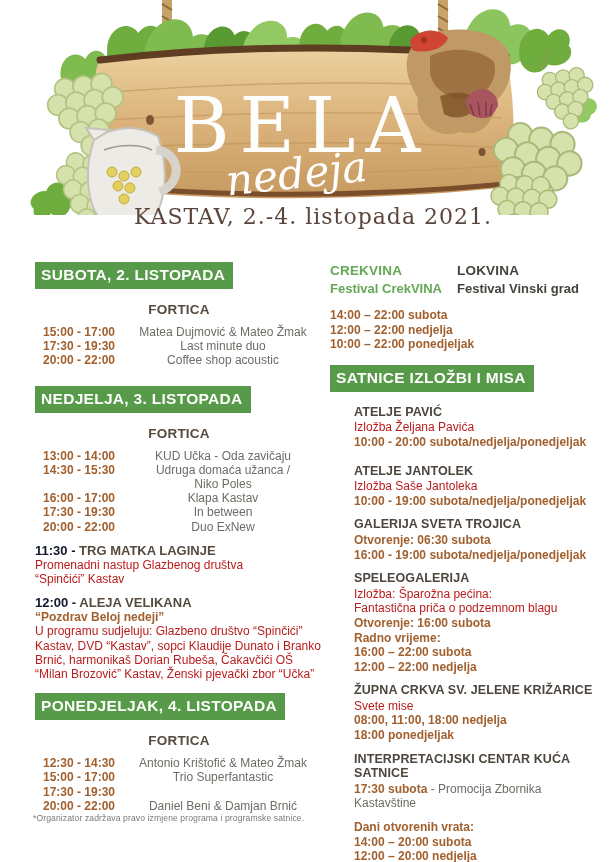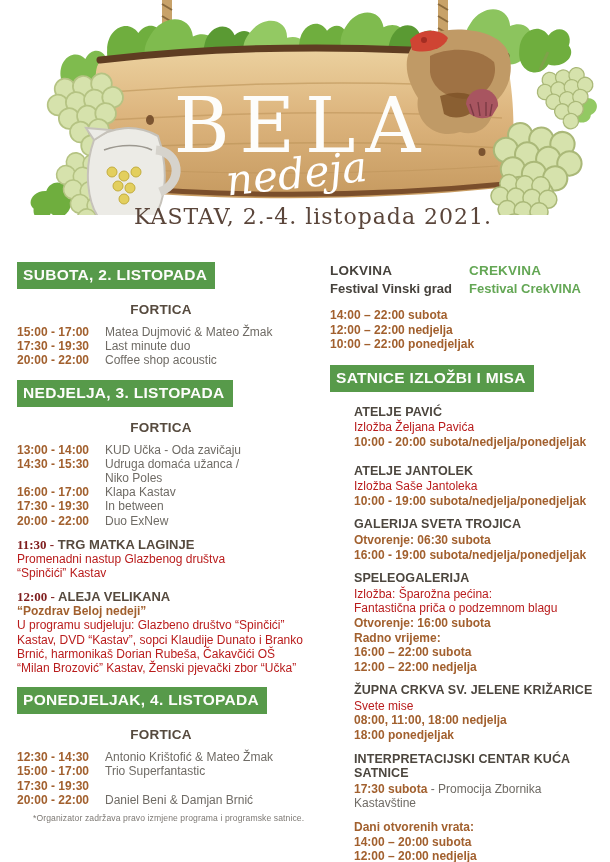--- a/index.html
+++ b/index.html
@@ -7,35 +7,35 @@
     position:relative;width:610px;height:862px;background:#ffffff;overflow:hidden;
     font-family:"Liberation Sans", sans-serif;
   }
   
   #header-illustration{position:absolute;left:0;top:0;width:610px;height:215px;}
   .date-line{
     position:absolute;left:8px;top:204px;width:610px;text-align:center;
     font-family:"DejaVu Serif", serif;font-size:22px;letter-spacing:1px;color:#5a453a;
   }
   
-  .col-left{position:absolute;left:17px;top:262px;width:288px;}
+  .col-left{position:absolute;left:35px;top:262px;width:288px;}
   .col-right{position:absolute;left:330px;top:262px;width:266px;}
   .banner{
     display:inline-block;background:#579a4a;color:#fdfdfb;font-weight:bold;
     font-size:15.5px;letter-spacing:.3px;padding:4px 8px 5px 6px;
   }
-  .banner.mt{margin-top:10px;}
+  .banner.mt{margin-top:16px;}
   .venue{color:#564a3e;font-weight:bold;font-size:13.5px;margin:13px 0 8px;letter-spacing:.2px;text-align:center;}
   .rows{margin:0 0 2px;}
-  .row{display:flex;font-size:12px;line-height:14.2px;}
+  .row{display:flex;font-size:12px;line-height:14.2px;text-align:center;}
   .row .time{width:88px;flex:none;color:#a2602e;font-weight:bold;}
   .row .event{flex:1;color:#6f6b65;}
   .subevent{margin-top:9px;}
   .subevent-title{font-size:13px;font-weight:bold;line-height:15px;}
-  .subevent-title .t{color:#7f1d1d;font-family:Liberation Serif, serif;}
+  .subevent-title .t{color:#0f172a;}
   .subevent-title .v{color:#564a3e;}
   .subevent-sub{font-size:12px;font-weight:bold;color:#a2602e;line-height:14.2px;}
   .body-line,.body-par{font-size:12px;color:#b91c1c;line-height:14.2px;}
   .footnote{
     position:absolute;left:33px;top:813px;font-size:8.6px;color:#7d7974;letter-spacing:.1px;
   }
   
   .fest-cols{display:flex;}
   .fest-col{width:127px;flex:none;}
   .fest-col.second{width:139px;}
@@ -252,27 +252,27 @@
         <div class="event">Daniel Beni &amp; Damjan Brnić</div>
       </div>
     </div>
   </div>
 
   <div class="footnote">*Organizator zadržava pravo izmjene programa i programske satnice.</div>
 
   <div class="col-right">
 
     <div class="fest-cols">
+      <div class="fest-col">
+        <div class="fest-title green">CREKVINA</div>
+        <div class="fest-sub green">Festival CrekVINA</div>
+      </div>
       <div class="fest-col second">
         <div class="fest-title darktxt">LOKVINA</div>
         <div class="fest-sub darktxt">Festival Vinski grad</div>
-      </div>
-      <div class="fest-col">
-        <div class="fest-title green">CREKVINA</div>
-        <div class="fest-sub green">Festival CrekVINA</div>
       </div>
     </div>
 
     <div class="hours">
       <div class="time-line">14:00 – 22:00 subota</div>
       <div class="time-line">12:00 – 22:00 nedjelja</div>
       <div class="time-line">10:00 – 22:00 ponedjeljak</div>
     </div>
 
     <div class="banner mt" style="margin-top:13px">SATNICE IZLOŽBI I MISA</div>

